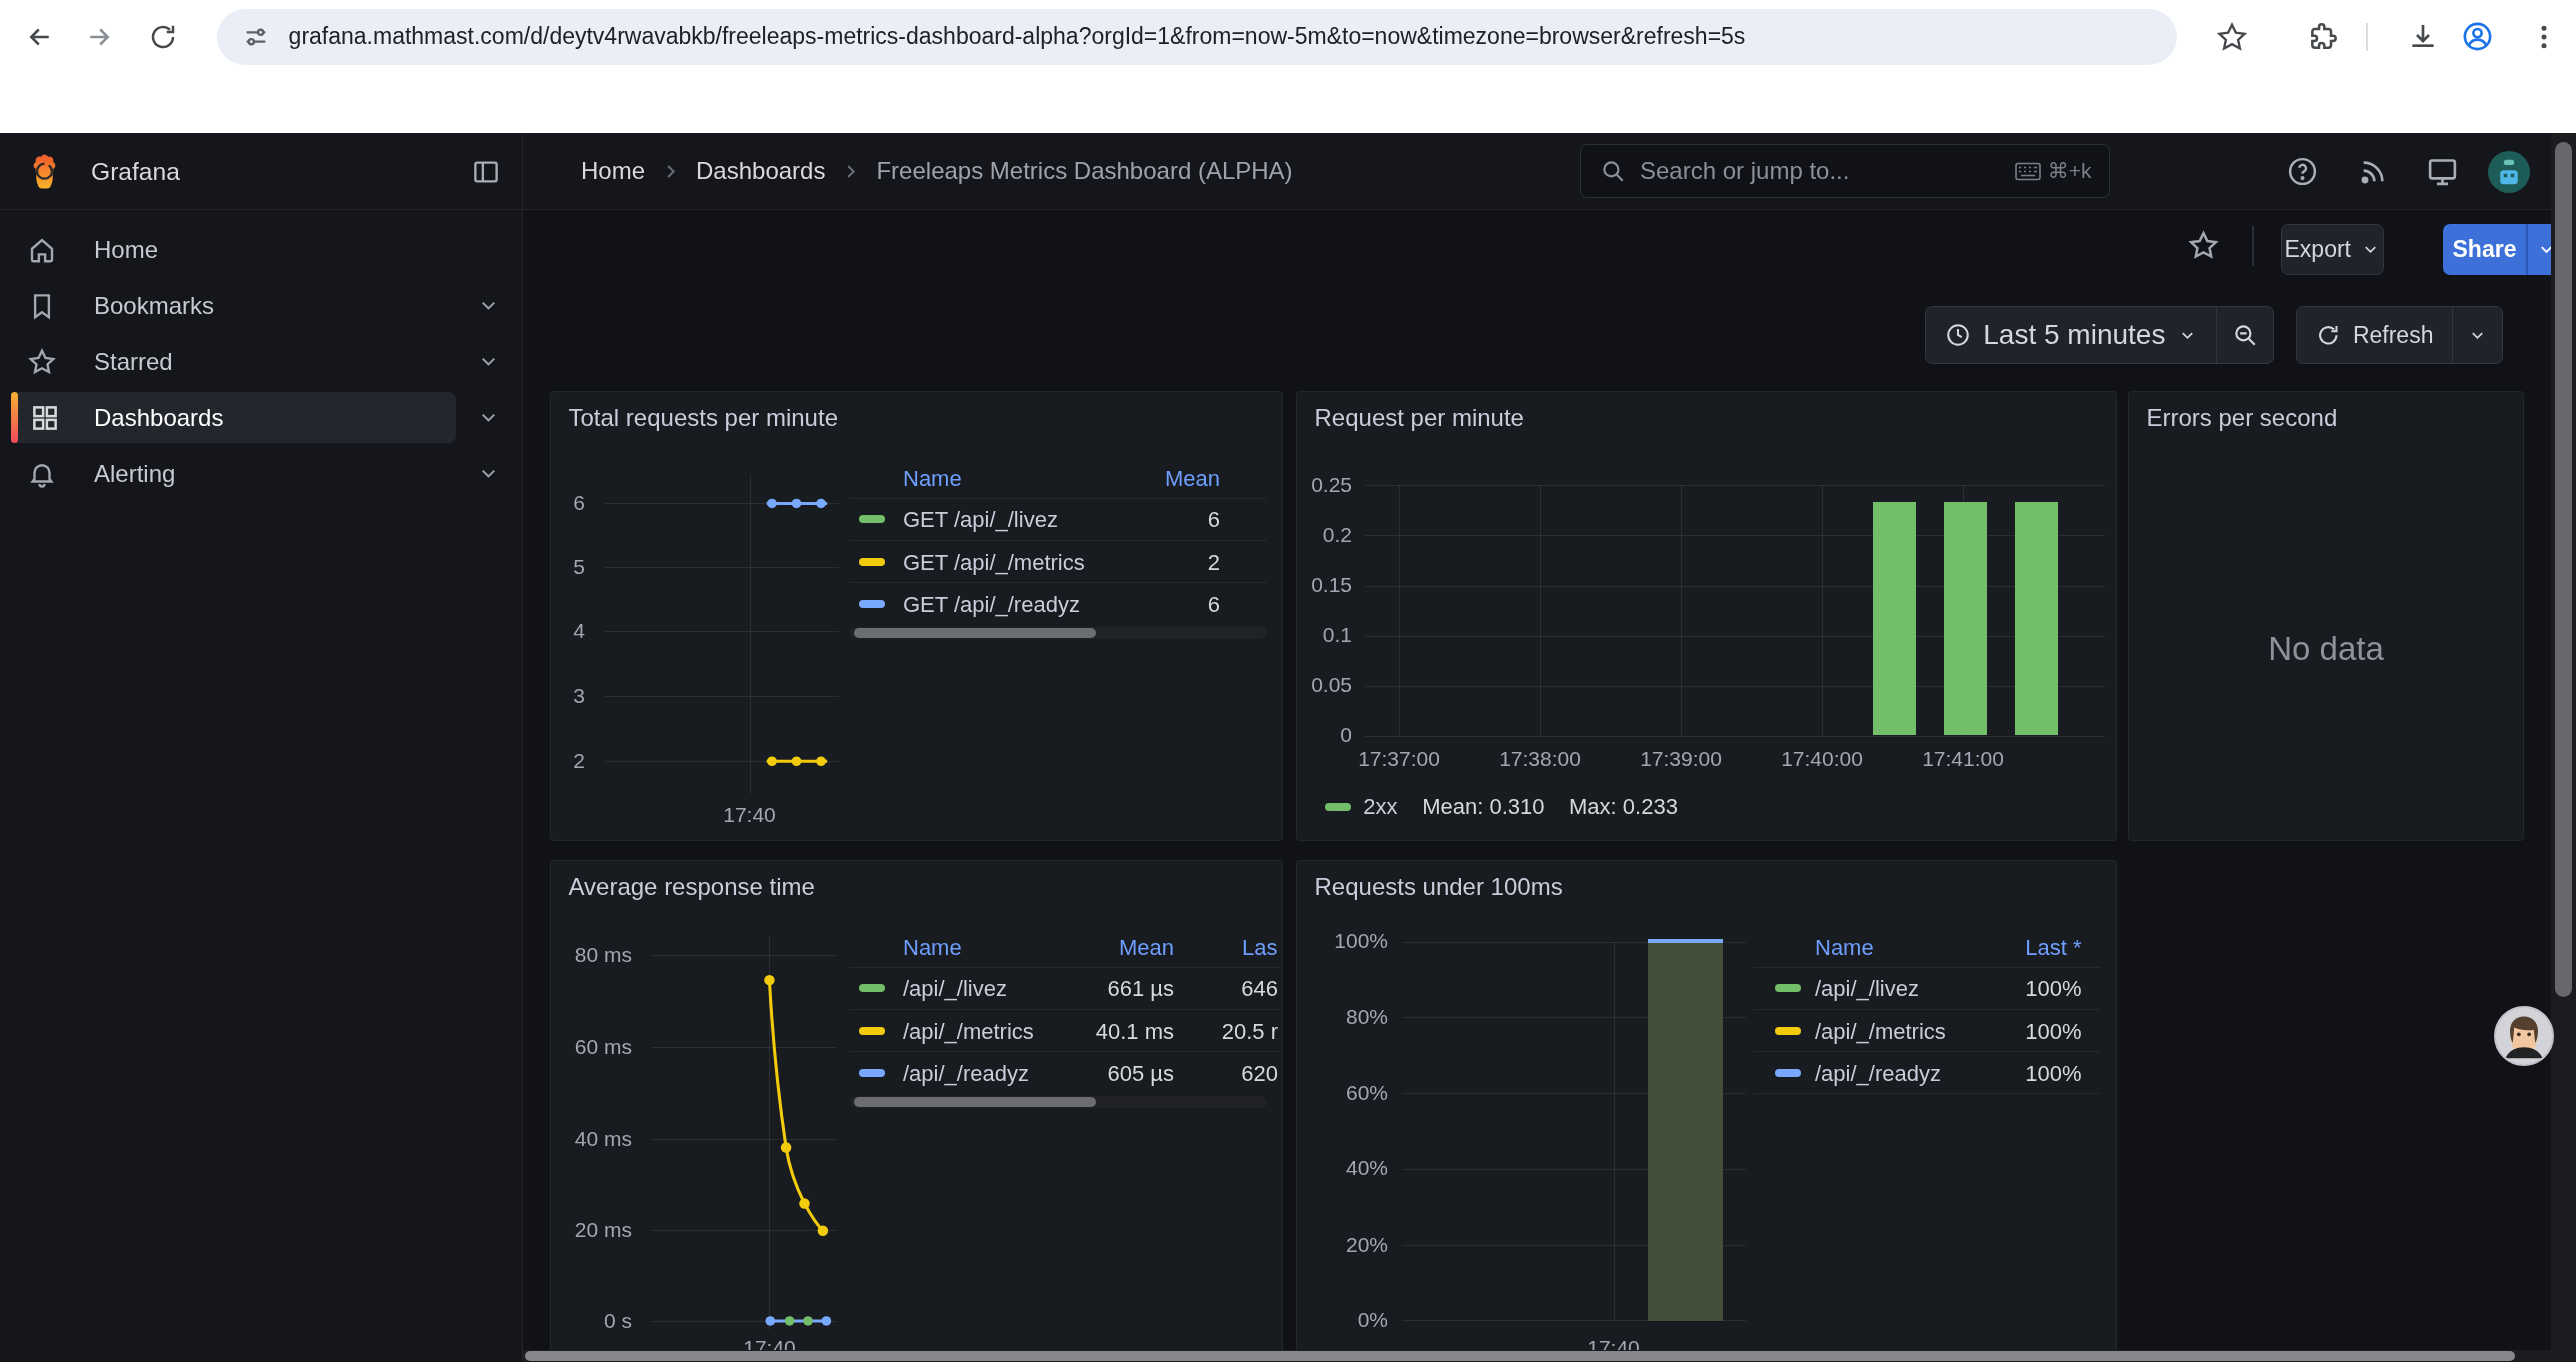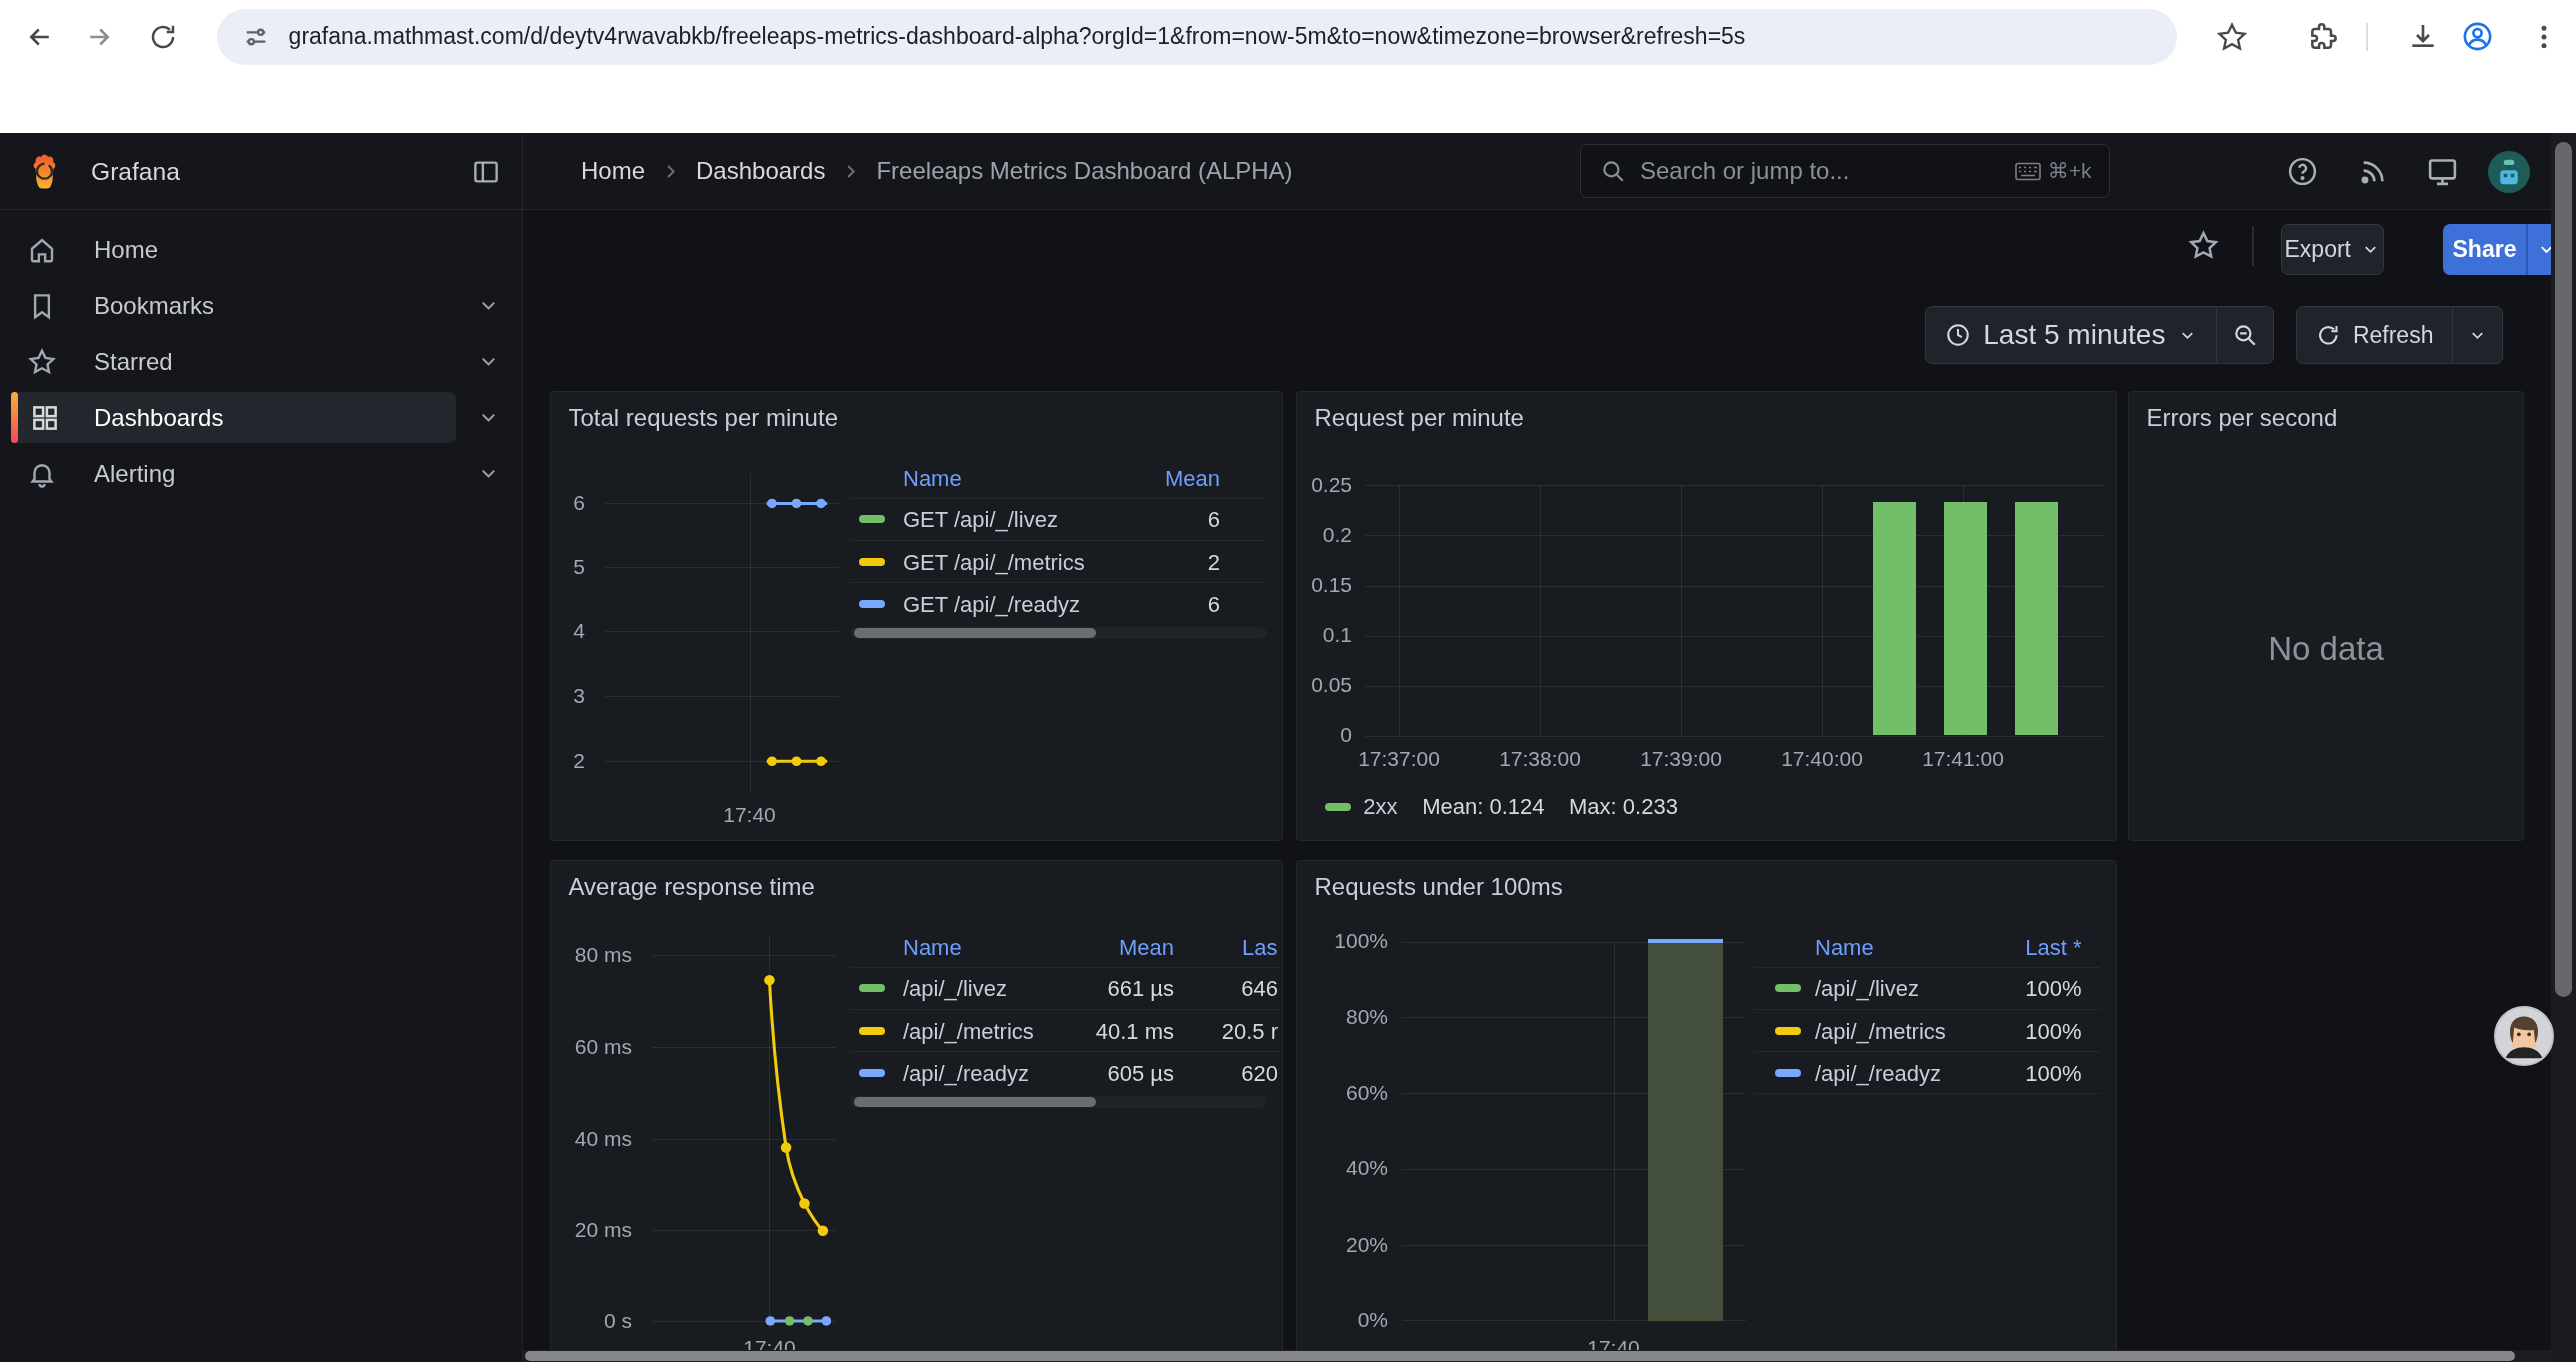--- a/index.html
+++ b/index.html
@@ -394,21 +394,21 @@
         <div class="bar" style="left:647px;top:110px;width:43px;height:233px;"></div>
         <div class="bar" style="left:718px;top:110px;width:43px;height:233px;"></div>
         <div class="xtick" style="left:32px;width:140px;top:355px;">17:37:00</div>
         <div class="xtick" style="left:173px;width:140px;top:355px;">17:38:00</div>
         <div class="xtick" style="left:314px;width:140px;top:355px;">17:39:00</div>
         <div class="xtick" style="left:455px;width:140px;top:355px;">17:40:00</div>
         <div class="xtick" style="left:596px;width:140px;top:355px;">17:41:00</div>
         <div class="ab" style="left:28px;top:402px;display:flex;align-items:center;">
           <span style="width:26px;height:8px;border-radius:4.4px;background:#73bf69;"></span>
           <span class="lname" style="margin-left:12.3px;">2xx</span>
-          <span class="lval" style="margin-left:24.6px;">Mean: 0.124</span>
+          <span class="lval" style="margin-left:24.6px;">Mean: 0.310</span>
           <span class="lval" style="margin-left:24.6px;">Max: 0.233</span>
         </div>
       </div>
 
       <div class="panel" style="left:1605px;top:181px;width:396px;height:450px;">
         <div class="ptitle">Errors per second</div>
         <div class="nodata" style="top:238px;">No data</div>
       </div>
 
       <div class="panel" style="left:27px;top:650px;width:733px;height:502px;">

